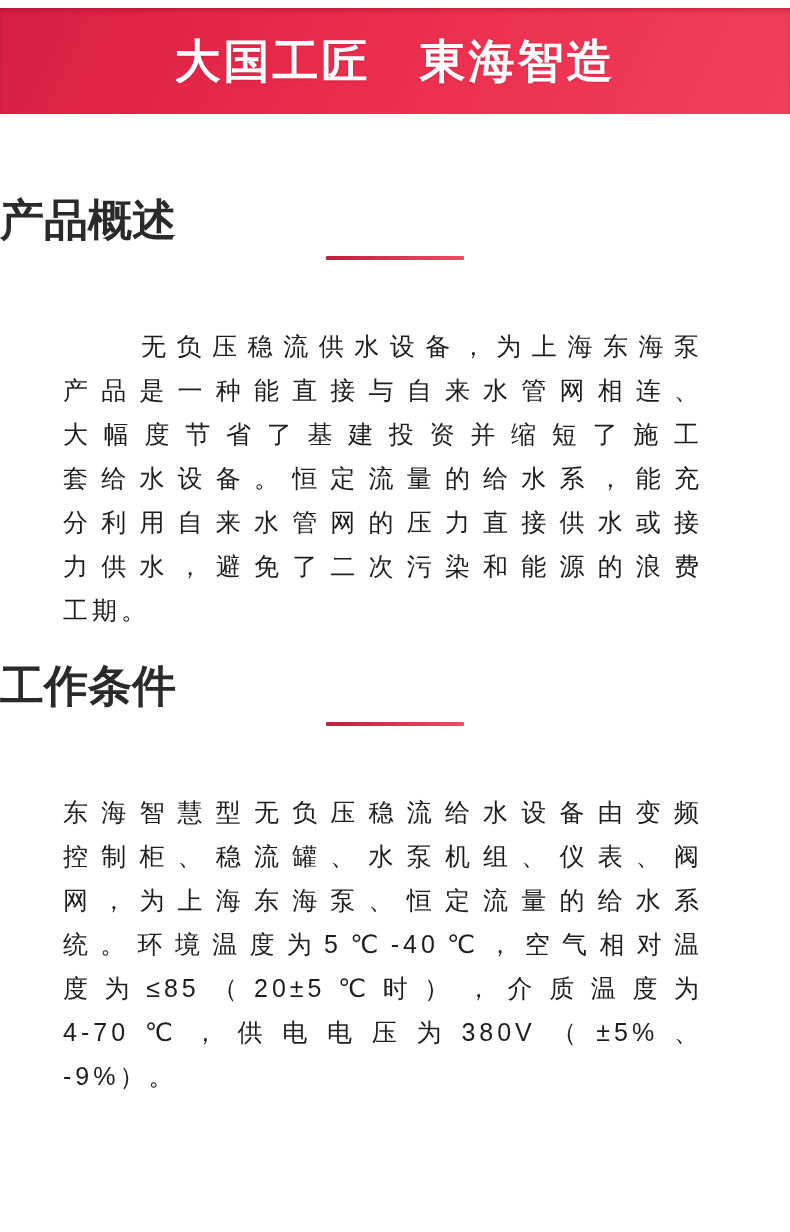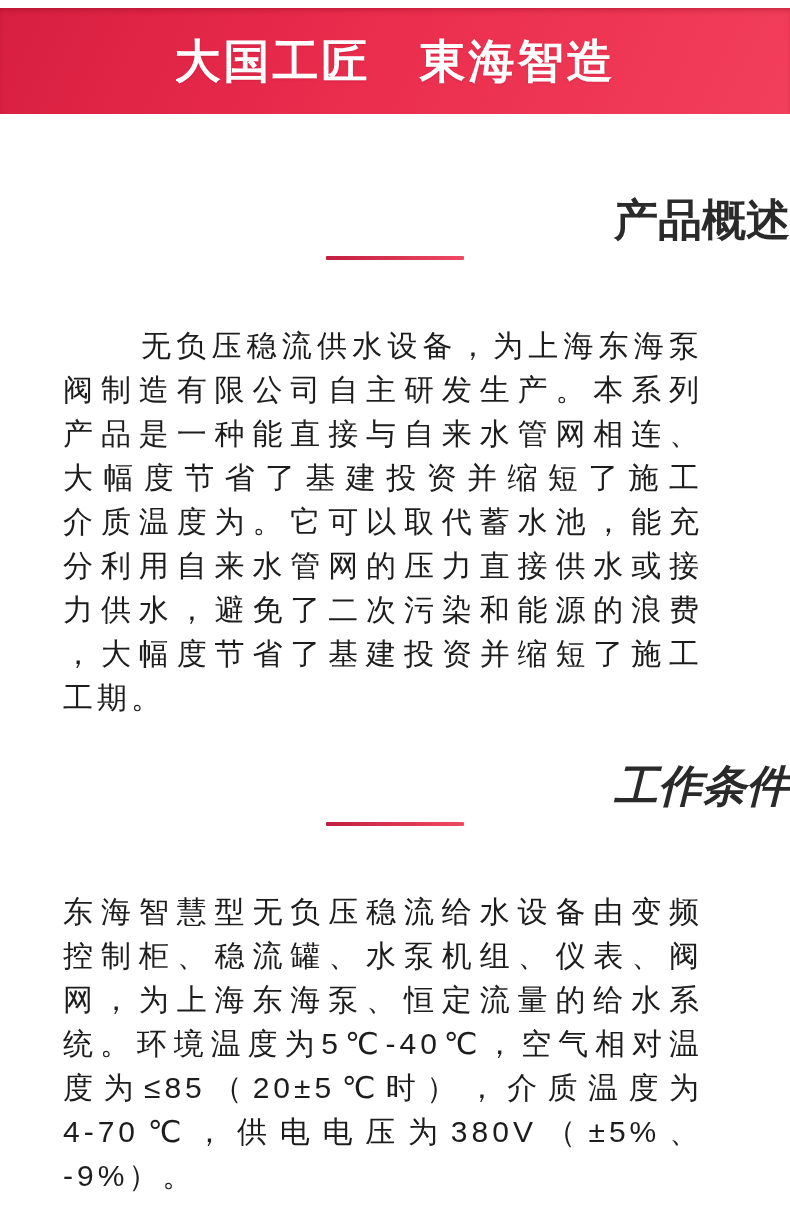--- a/index.html
+++ b/index.html
@@ -25,44 +25,43 @@
   }
   .banner-title {
     color: var(--banner-text, #ffffff);
     font-size: 46px;
     font-weight: 800;
     letter-spacing: 3px;
     line-height: 1;
     text-shadow: 0 1px 2px rgba(150,10,30,.25);
   }
   .section-heading {
-    text-align: right;
+    text-align: left;
     font-size: 44px;
     line-height: 44px;
     font-weight: 800;
     color: var(--heading-text, #2a2a2a);
     letter-spacing: 0px;
   }
   .section-heading.first {
     margin-top: 84px;
   }
   .section-heading.second {
-    margin-top: 44px;
-    font-style: italic;
+    margin-top: 32px;
   }
   .heading-underline {
     width: 138px;
     height: 4px;
     margin: 14px auto 0 auto;
     background: linear-gradient(90deg, var(--underline-g1, #c11f40) 0%, var(--underline-g2, #f04964) 100%);
     border-radius: 1px;
   }
   .para {
     margin: 64px 87px 0 63px;
-    font-size: 30px;
+    font-size: 25px;
     line-height: 44px;
     color: var(--body-text, #1d1d1d);
     letter-spacing: 4px;
     font-weight: 400;
   }
   .tline {
     text-align: justify;
     text-align-last: justify;
   }
   .tline:last-child {
@@ -78,27 +77,25 @@
 
 <div class="banner">
   <div class="banner-title">大国工匠　東海智造</div>
 </div>
 
 <div class="section-heading first">产品概述</div>
 <div class="heading-underline"></div>
 
 <div class="para indent-first">
     <div class="tline">无负压稳流供水设备，为上海东海泵</div>
-    <div class="tline">阀制造有限公司自主研发生产。本系列</div>
     <div class="tline">产品是一种能直接与自来水管网相连、</div>
     <div class="tline">大幅度节省了基建投资并缩短了施工</div>
-    <div class="tline">介质温度为。它可以取代蓄水池，能充</div>
+    <div class="tline">套给水设备。恒定流量的给水系，能充</div>
     <div class="tline">分利用自来水管网的压力直接供水或接</div>
     <div class="tline">力供水，避免了二次污染和能源的浪费</div>
-    <div class="tline">，大幅度节省了基建投资并缩短了施工</div>
     <div class="tline">工期。</div>
   </div>
 
 <div class="section-heading second">工作条件</div>
 <div class="heading-underline"></div>
 
 <div class="para">
     <div class="tline">东海智慧型无负压稳流给水设备由变频</div>
     <div class="tline">控制柜、稳流罐、水泵机组、仪表、阀</div>
     <div class="tline">网，为上海东海泵、恒定流量的给水系</div>

